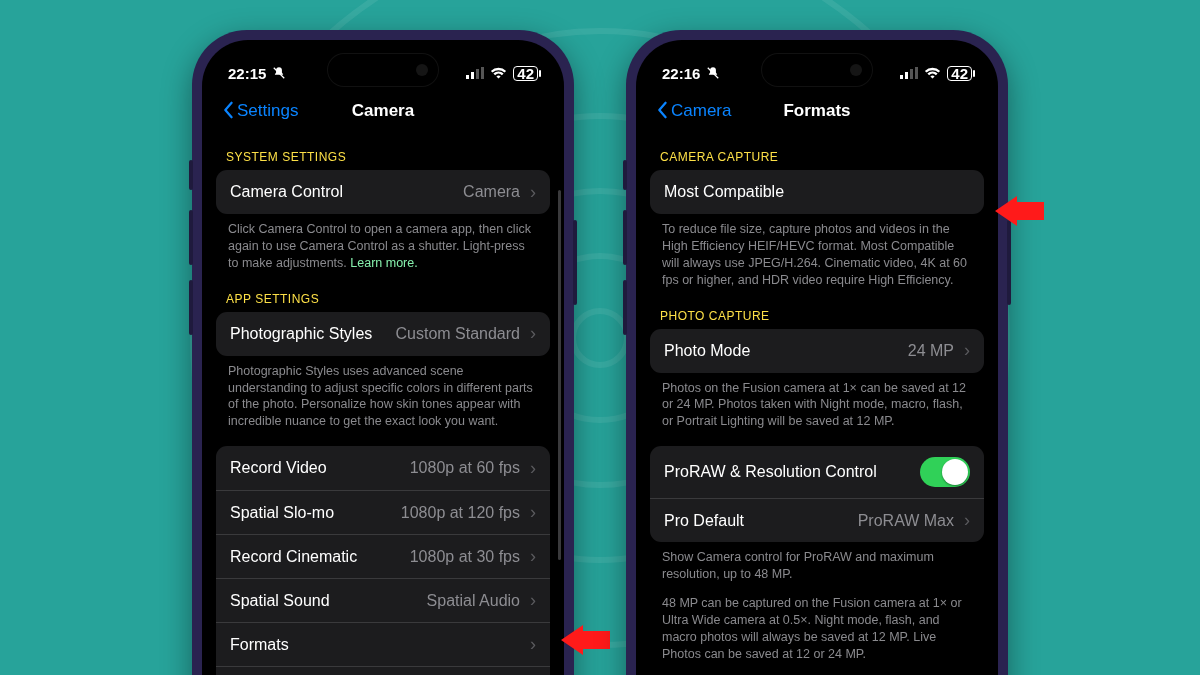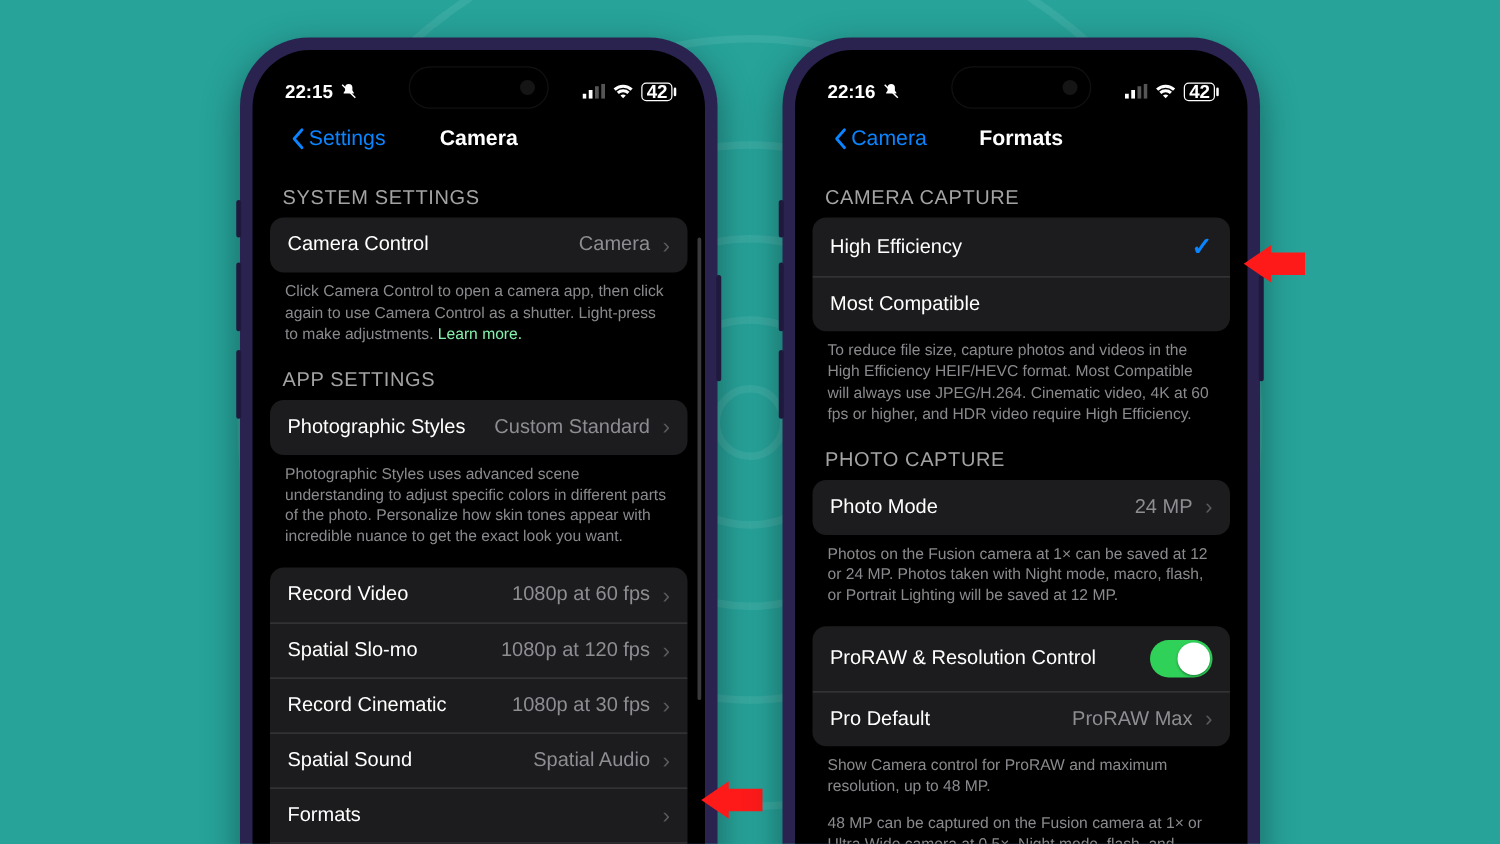--- a/index.html
+++ b/index.html
@@ -50,25 +50,25 @@
 
   .statusbar{display:flex;justify-content:space-between;align-items:center;padding:16px 26px 0;height:50px;font-size:15px;font-weight:600;}
   .statusbar .left{display:flex;align-items:center;gap:6px;}
   .statusbar .right{display:flex;align-items:center;gap:6px;}
   .bell-slash{position:relative;}
   .bell-slash svg{display:block;}
   .batbox{border:1.5px solid #fff;border-radius:4px;padding:0 3px;font-size:15px;font-weight:700;line-height:13px;position:relative;}
   .batbox::after{content:"";position:absolute;right:-4px;top:3px;width:2px;height:7px;background:#fff;border-radius:1px;}
 
   .navhdr{display:flex;align-items:center;justify-content:center;position:relative;height:42px;}
-  .navhdr .back{position:absolute;left:30px;display:flex;align-items:center;gap:3px;color:#0a84ff;font-size:17px;}
+  .navhdr .back{position:absolute;left:20px;display:flex;gap:3px;color:#0a84ff;font-size:17px;}
   .navhdr .title{font-size:17px;font-weight:600;}
 
   .content{height:calc(100% - 92px);overflow:hidden;padding:0 14px 0 14px;}
-  .sechdr{color:#a3a3a3;font-size:16px;letter-spacing:0.5px;padding:18px 10px 6px;text-transform:uppercase;}
+  .sechdr{color:#fde047;font-size:12px;letter-spacing:0.5px;padding:18px 10px 6px;text-transform:uppercase;}
   .group{background:#1c1c1e;border-radius:11px;overflow:hidden;}
   .row{display:flex;align-items:center;justify-content:space-between;padding:11px 14px;min-height:44px;font-size:16px;position:relative;}
   .row + .row{border-top:0.5px solid #3a3a3c;}
   .row .val{color:#8d8d92;font-size:16px;display:flex;align-items:center;gap:6px;}
   .chev{color:#5a5a5e;font-size:18px;margin-left:4px;}
   .footer{color:#8a8a8e;font-size:12.5px;line-height:1.35;padding:7px 12px 2px;}
   .footer a{color:#86efac;text-decoration:none;}
 
   .check{color:#0a84ff;font-size:20px;font-weight:600;}
 
@@ -272,24 +272,20 @@
           <span>Camera</span>
         </div>
         <div class="title">Formats</div>
       </div>
 
       <div class="content">
 
         <div class="sechdr">CAMERA CAPTURE</div>
         <div class="group">
           <div class="row">
-            <span>High Efficiency</span>
-            <span class="check">✓</span>
-          </div>
-          <div class="row">
             <span>Most Compatible</span>
           </div>
         </div>
         <div class="footer">To reduce file size, capture photos and videos in the High Efficiency HEIF/HEVC format. Most Compatible will always use JPEG/H.264. Cinematic video, 4K at 60 fps or higher, and HDR video require High Efficiency.</div>
 
         <div class="sechdr">PHOTO CAPTURE</div>
         <div class="group">
           <div class="row">
             <span>Photo Mode</span>
             <span class="val">

